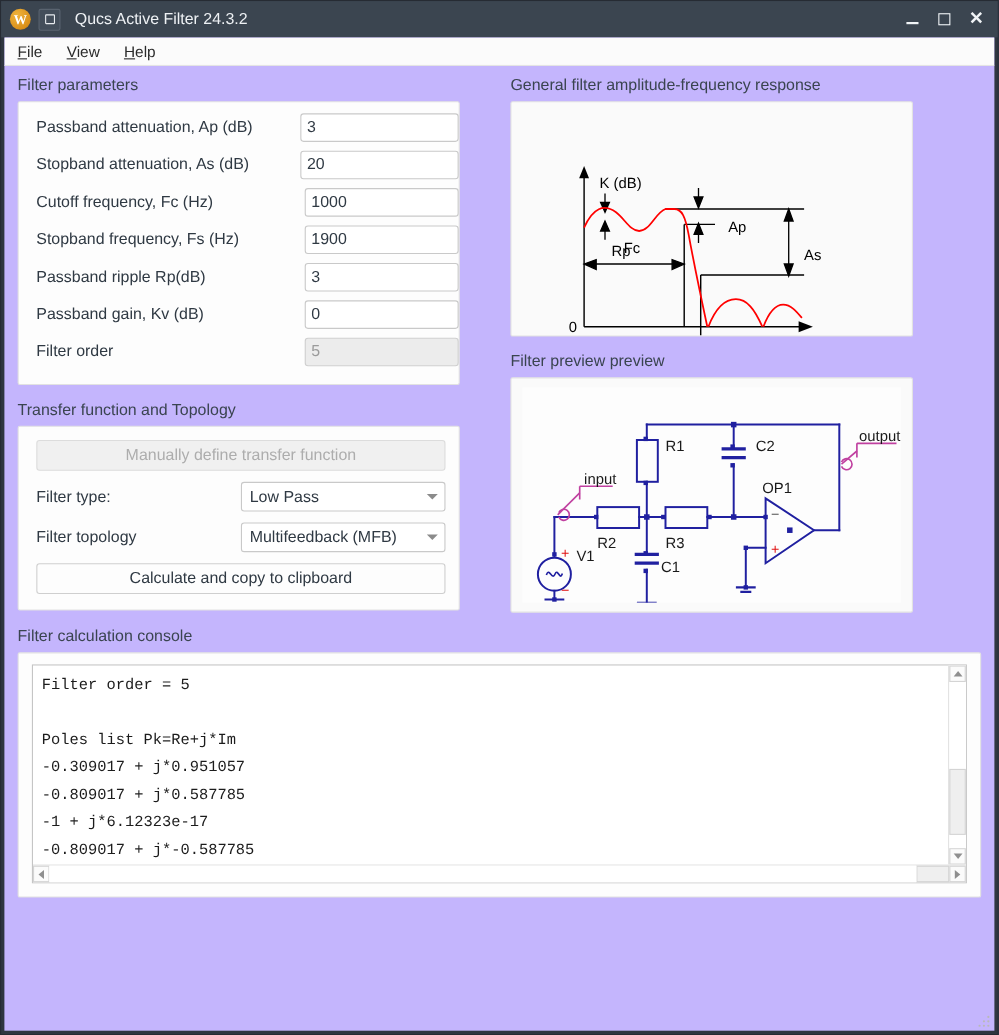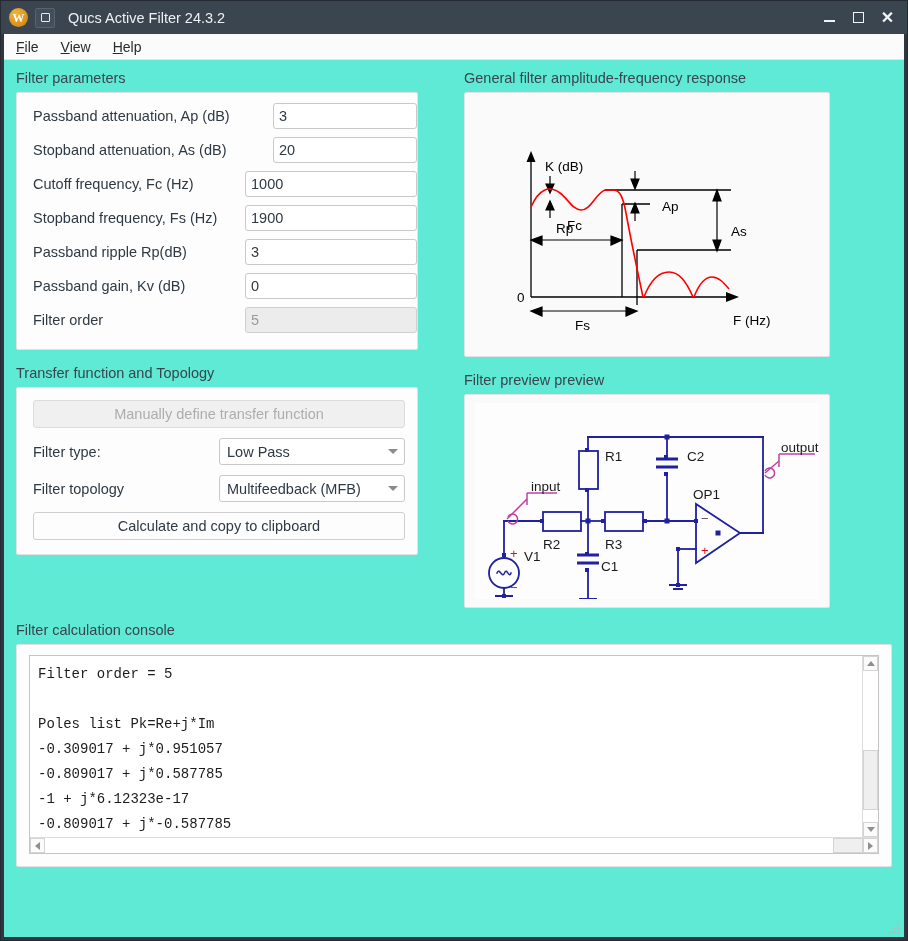--- a/index.html
+++ b/index.html
@@ -75,21 +75,21 @@
     font-size: 15px;
     line-height: 1;
   }
   .wc .minline { width: 11px; height: 2px; background: #f1f4f7; margin-top: 7px; }
   .wc .maxsq { width: 11px; height: 11px; border: 1.7px solid #f1f4f7; }
   .wc .xglyph { font-size: 16px; font-weight: bold; font-family: "Liberation Sans", sans-serif; }
 
   
   .client {
     flex: 1 1 auto;
-    background: #5eead4;
+    background: #c4b5fd;
     display: flex;
     flex-direction: column;
     margin: 0 3px 3px 3px;
     position: relative;
     overflow: hidden;
   }
 
   .menubar {
     height: 26px;
     background: #fbfbfb;
@@ -151,21 +151,21 @@
   .pinput {
     height: 26px;
     border: 1px solid #c9c9c9;
     border-radius: 3px;
     background: #ffffff;
     font-size: 14.5px;
     color: #2f3943;
     font-family: "Liberation Sans", sans-serif;
     padding: 0 5px;
     margin-left: auto;
-    width: 172px;
+    width: 140px;
     flex: 0 0 auto;
   }
   .pinput.tight { width: 144px; }
   .pinput.disabled {
     background: #ececec;
     color: #9b9b9b;
     border-color: #cfcfcf;
   }
 
   
@@ -224,21 +224,21 @@
   }
   .btn.calc { margin-bottom: 0; margin-top: 2px; }
 
   
   .preview {
     border: 1px solid #e2e2e2;
     background: #fafafa;
     border-radius: 2px;
     overflow: hidden;
   }
-  .preview.resp { height: 265px; }
+  .preview.resp { height: 214px; }
   .preview.topo { height: 214px; padding: 8px 10px; }
   .topo-inner {
     width: 100%; height: 100%;
     background: #fdfdfd;
     overflow: hidden;
   }
 
   
   .console-wrap { margin-top: 14px; }
   .console-panel {

